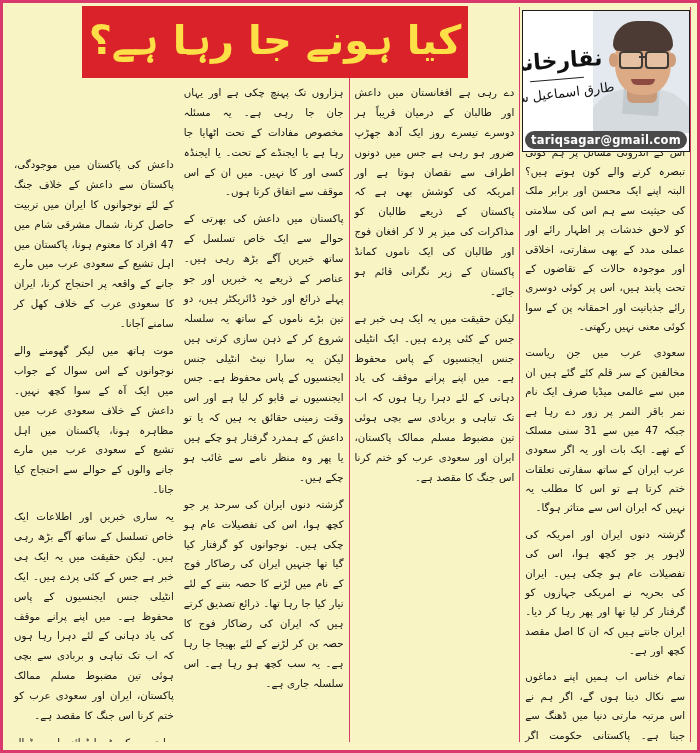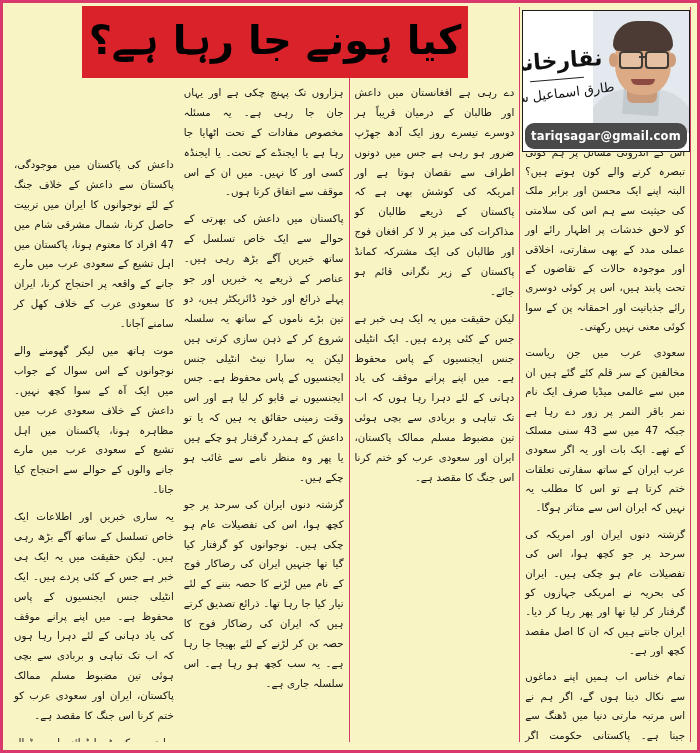--- a/index.html
+++ b/index.html
@@ -32,21 +32,21 @@
     left: 76px;          
     width: 386px;
     height: 72px;
     background: #d92229;
     display: flex;
     align-items: center;
     justify-content: center;
     overflow: hidden;
   }
   .headline-text {
-    color: #000000;
+    color: #fde047;
     font-size: 40px;
     line-height: 1;
     font-weight: bold;
     white-space: nowrap;
     letter-spacing: 1px;
     transform: translateY(-2px);
     font-family: "DejaVu Sans", "Liberation Sans", sans-serif;
   }
 
   
@@ -129,21 +129,21 @@
     font-size: 13px;
     color: #111;
     white-space: nowrap;
     transform: rotate(-7deg);
   }
   .author-email-bar {
     position: absolute;
     left: 2px;
     right: 2px;
     bottom: 2px;
-    height: 26px;
+    height: 18px;
     background: #4a4a4a;
     border-radius: 9px;
     display: flex;
     align-items: center;
     justify-content: center;
   }
   .author-email {
     color: #ffffff;
     font-size: 11.5px;
     font-weight: bold;
@@ -223,30 +223,30 @@
     <div class="col col-2">
       <div class="masthead-spacer"></div>
       <p class="para">ہزاروں تک پہنچ چکی ہے اور یہاں جان جا رہی ہے۔ یہ مسئلہ مخصوص مفادات کے تحت اٹھایا جا رہا ہے یا ایجنڈے کے تحت۔ یا ایجنڈہ کسی اور کا نہیں۔ میں ان کے اس موقف سے اتفاق کرتا ہوں۔</p>
       <p class="para">پاکستان میں داعش کی بھرتی کے حوالے سے ایک خاص تسلسل کے ساتھ خبریں آگے بڑھ رہی ہیں۔ عناصر کے ذریعے یہ خبریں اور جو پہلے ذرائع اور خود ڈائریکٹر ہیں، دو تین بڑے ناموں کے ساتھ یہ سلسلہ شروع کر کے ذہن سازی کرتی ہیں لیکن یہ سارا نیٹ انٹیلی جنس ایجنسیوں کے پاس محفوظ ہے۔ جس ایجنسیوں نے قابو کر لیا ہے اور اس وقت زمینی حقائق یہ ہیں کہ یا تو داعش کے ہمدرد گرفتار ہو چکے ہیں یا پھر وہ منظر نامے سے غائب ہو چکے ہیں۔</p>
       <p class="para">گزشتہ دنوں ایران کی سرحد پر جو کچھ ہوا، اس کی تفصیلات عام ہو چکی ہیں۔ نوجوانوں کو گرفتار کیا گیا تھا جنہیں ایران کی رضاکار فوج کے نام میں لڑنے کا حصہ بننے کے لئے تیار کیا جا رہا تھا۔ ذرائع تصدیق کرتے ہیں کہ ایران کی رضاکار فوج کا حصہ بن کر لڑنے کے لئے بھیجا جا رہا ہے۔ یہ سب کچھ ہو رہا ہے۔ اس سلسلہ جاری ہے۔</p>
 
     </div>
 
     <div class="col col-3">
       <div class="masthead-spacer"></div>
-      <p class="para">دے رہی ہے افغانستان میں داعش اور طالبان کے درمیان قریباً ہر دوسرے تیسرے روز ایک آدھ جھڑپ ضرور ہو رہی ہے جس میں دونوں اطراف سے نقصان ہوتا ہے اور امریکہ کی کوشش بھی ہے کہ پاکستان کے ذریعے طالبان کو مذاکرات کی میز پر لا کر افغان فوج اور طالبان کی ایک مشترکہ کمانڈ پاکستان کے زیر نگرانی قائم ہو جائے۔</p>
+      <p class="para">دے رہی ہے افغانستان میں داعش اور طالبان کے درمیان قریباً ہر دوسرے تیسرے روز ایک آدھ جھڑپ ضرور ہو رہی ہے جس میں دونوں اطراف سے نقصان ہوتا ہے اور امریکہ کی کوشش بھی ہے کہ پاکستان کے ذریعے طالبان کو مذاکرات کی میز پر لا کر افغان فوج اور طالبان کی ایک ناموں کمانڈ پاکستان کے زیر نگرانی قائم ہو جائے۔</p>
       <p class="para">لیکن حقیقت میں یہ ایک ہی خبر ہے جس کے کئی پردے ہیں۔ ایک انٹیلی جنس ایجنسیوں کے پاس محفوظ ہے۔ میں اپنے پرانے موقف کی یاد دہانی کے لئے دہرا رہا ہوں کہ اب تک تباہی و بربادی سے بچی ہوئی تین مضبوط مسلم ممالک پاکستان، ایران اور سعودی عرب کو ختم کرنا اس جنگ کا مقصد ہے۔</p>
 
     </div>
 
     <div class="col col-4">
       <div class="masthead-spacer"></div>
       <p class="para tight">تنقید کرے۔ ان قوانین کے اچھے یا برے ہونے کا ہم سے کوئی تعلق نہیں، نہ ہی ہمیں ساری دنیا کے ماموں جان بننے کی ضرورت ہے۔ سعودی عرب ہمارا محسن ملک ہے جس کے ہم پر بے پناہ احسانات ہیں، جن کے آگے ہم سر نہیں اٹھا سکتے۔ اس لئے بھی اُس کے اندرونی مسائل پر ہم کوئی تبصرہ کرنے والے کون ہوتے ہیں؟ البتہ اپنے ایک محسن اور برابر ملک کی حیثیت سے ہم اس کی سلامتی کو لاحق خدشات پر اظہار رائے اور عملی مدد کے بھی سفارتی، اخلاقی اور موجودہ حالات کے تقاضوں کے تحت پابند ہیں، اس پر کوئی دوسری رائے جذباتیت اور احمقانہ پن کے سوا کوئی معنی نہیں رکھتی۔</p>
-      <p class="para tight">سعودی عرب میں جن ریاست مخالفین کے سر قلم کئے گئے ہیں ان میں سے عالمی میڈیا صرف ایک نام نمر باقر النمر پر زور دے رہا ہے جبکہ 47 میں سے 43 سنی مسلک کے تھے۔ ایک بات اور یہ اگر سعودی عرب ایران کے ساتھ سفارتی تعلقات ختم کرتا ہے تو اس کا مطلب یہ نہیں کہ ایران اس سے متاثر ہوگا۔</p>
-      <p class="para tight">گزشتہ دنوں ایران اور امریکہ کی سرحد پر جو کچھ ہوا، اس کی تفصیلات عام ہو چکی ہیں۔ ایران کی بحریہ نے امریکی جہازوں کو گرفتار کر لیا تھا اور پھر رہا کر دیا۔ ایران جانتے ہیں کہ ان کا اصل مقصد کچھ اور ہے۔</p>
+      <p class="para tight">سعودی عرب میں جن ریاست مخالفین کے سر قلم کئے گئے ہیں ان میں سے عالمی میڈیا صرف ایک نام نمر باقر النمر پر زور دے رہا ہے جبکہ 47 میں سے 31 سنی مسلک کے تھے۔ ایک بات اور یہ اگر سعودی عرب ایران کے ساتھ سفارتی تعلقات ختم کرتا ہے تو اس کا مطلب یہ نہیں کہ ایران اس سے متاثر ہوگا۔</p>
+      <p class="para tight">گزشتہ دنوں ایران اور امریکہ کی لاہور پر جو کچھ ہوا، اس کی تفصیلات عام ہو چکی ہیں۔ ایران کی بحریہ نے امریکی جہازوں کو گرفتار کر لیا تھا اور پھر رہا کر دیا۔ ایران جانتے ہیں کہ ان کا اصل مقصد کچھ اور ہے۔</p>
       <p class="para tight">تمام خناس اب ہمیں اپنے دماغوں سے نکال دینا ہوں گے، اگر ہم نے اس مرتبہ مارتی دنیا میں ڈھنگ سے جینا ہے۔ پاکستانی حکومت اگر ماضی کی طرح اس مسئلے پر بھی منافقت اور دو عملی کا شکار رہی تو ایک بڑی تباہی ہمارا مقدر بننے والی ہے لیکن سختی سے اگر حکومت نے پاکستان کو دیگر ممالک کی پراکسی وار کا میدان بننے سے روک دیا تو ستاں ای خیراں۔ ان شاءاللہ خیر صلا۔</p>
     </div>
 
   </div>
 
   <div class="masthead-layer">
 
     <div class="headline-banner">
       <span class="headline-text">کیا ہونے جا رہا ہے؟</span>
     </div>

